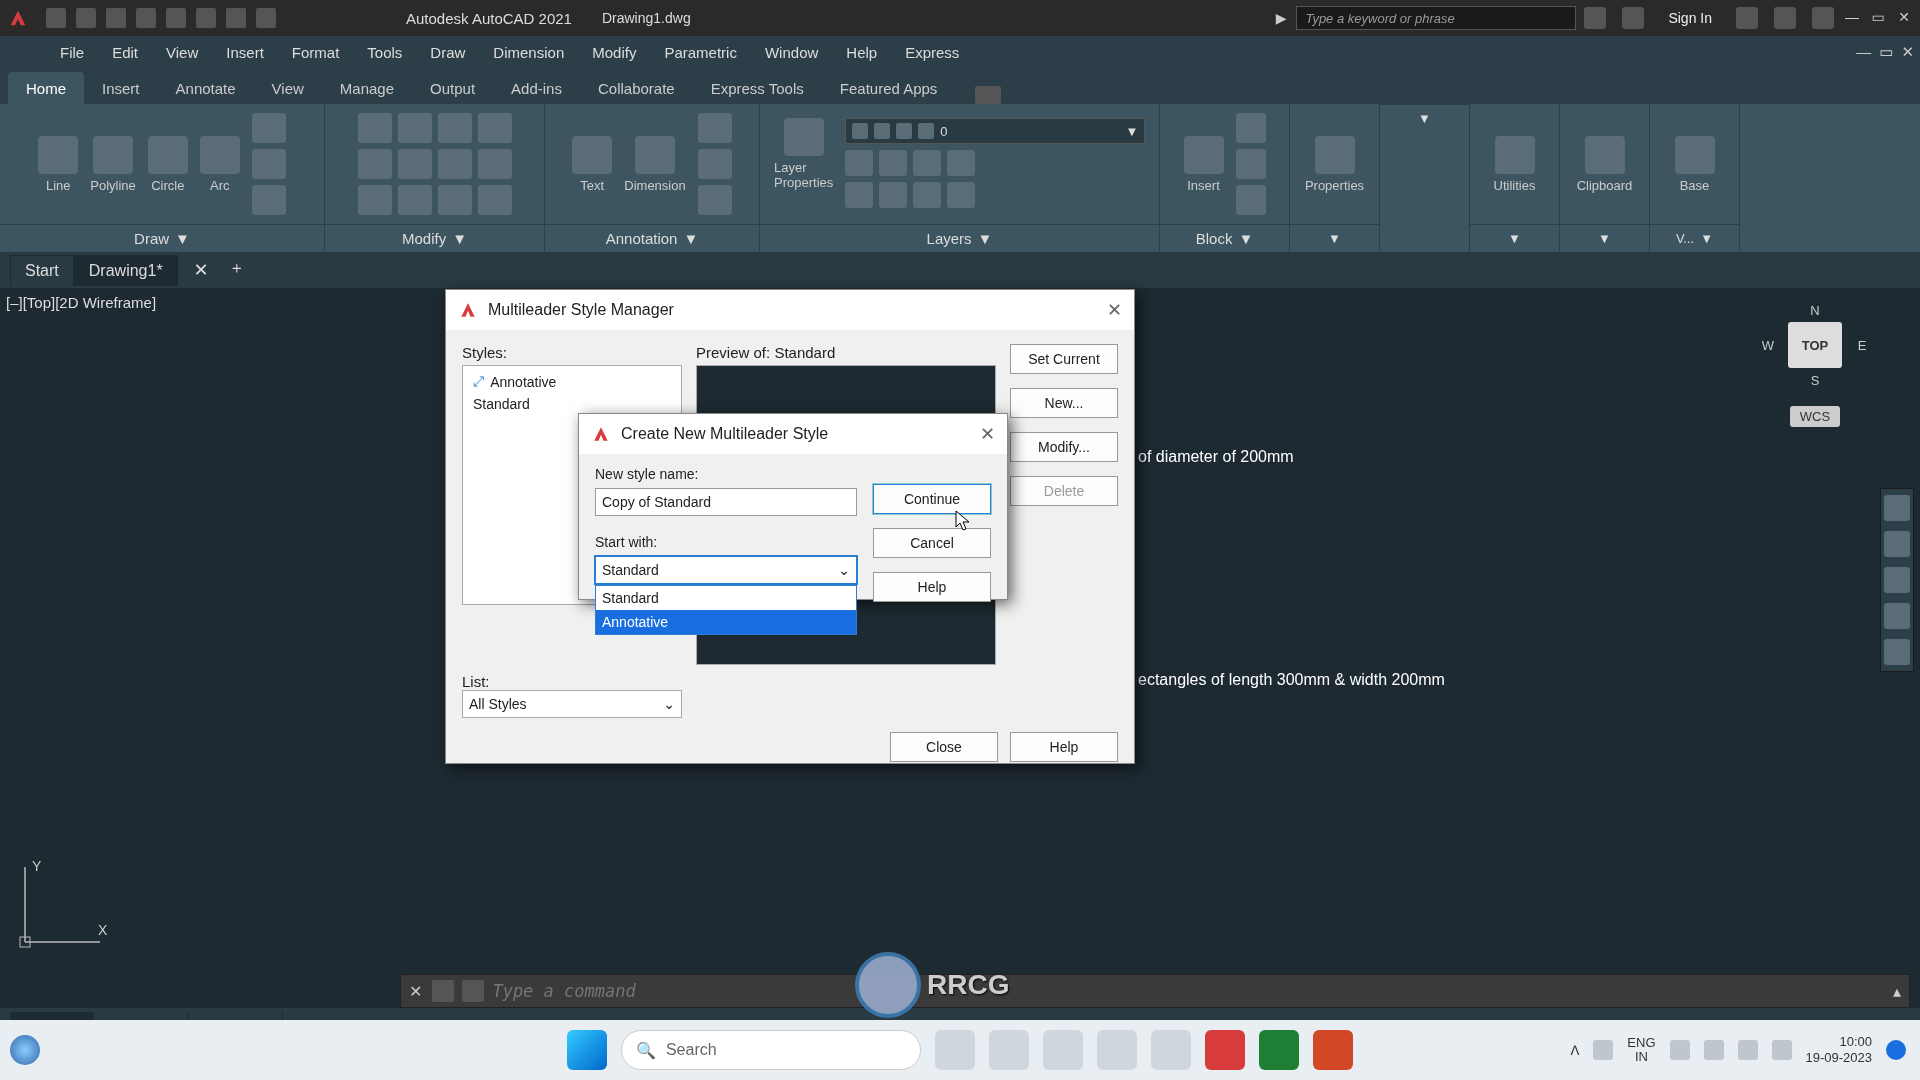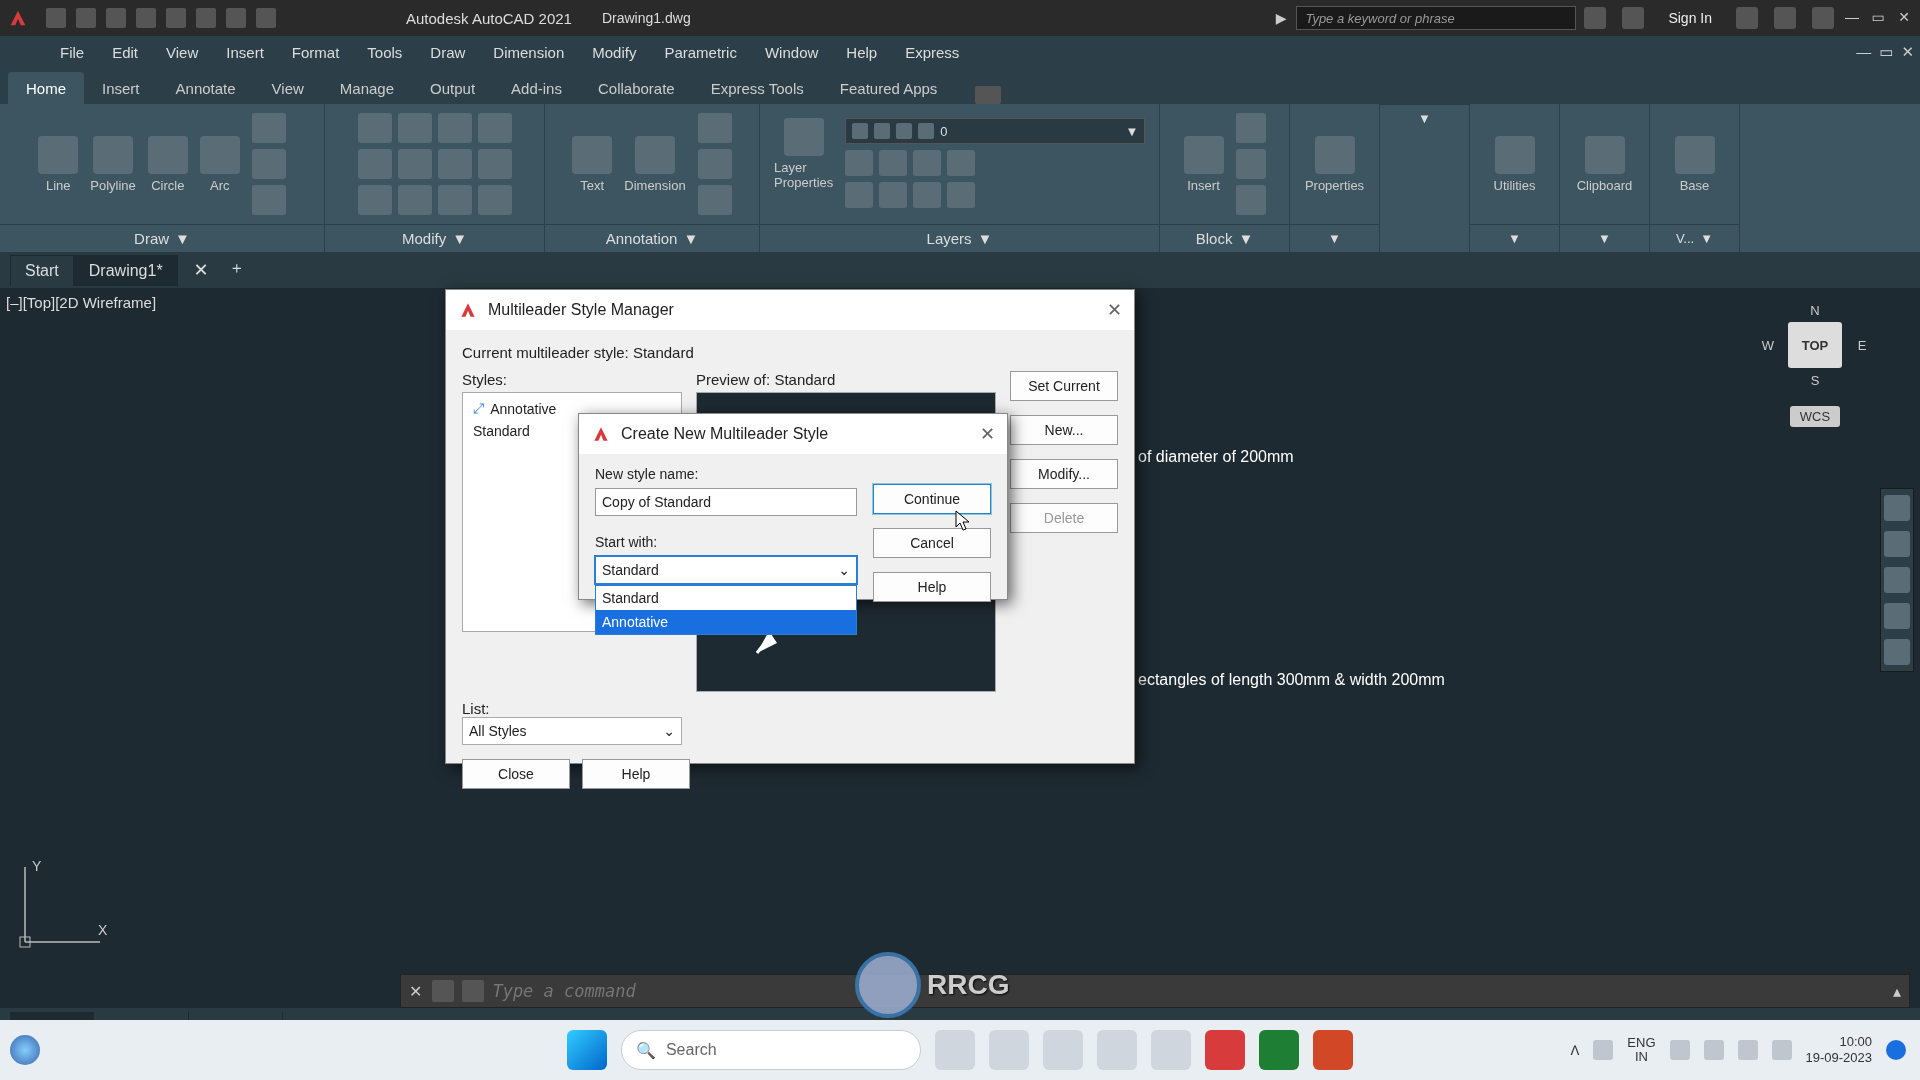--- a/index.html
+++ b/index.html
@@ -432,24 +432,20 @@
 
 <div class="dialog mlsm">
   <div class="dlg-title">
     <svg class="dlg-logo" viewBox="0 0 24 24">
         <path d="M4 20 L12 4 L20 20 L15 20 L12 13 L9 20 Z" fill="#d83b3b"></path>
       </svg>
     <span>Multileader Style Manager</span>
     <span class="dlg-close">✕</span>
   </div>
   <div class="mlsm-body">
-    <div style="margin-bottom:10px">
-      <span>Current multileader style:</span>
-      <span>Standard</span>
-    </div>
     <div style="display:flex;gap:14px">
       <div>
         <div style="margin-bottom:4px">Styles:</div>
         <div class="styles-list">
           <div class="sitem">
               <span class="anno-ico">⤢</span>
               <span>Annotative</span>
             </div>
           <div class="sitem">
               <span>Standard</span>
@@ -475,21 +471,21 @@
         <div class="mlsm-btn disabled">Delete</div>
       </div>
     </div>
     <div style="margin-top:8px">
       <div>List:</div>
       <div class="list-combo">
           <span>All Styles</span>
           <span>⌄</span>
         </div>
     </div>
-    <div style="display:flex;justify-content:flex-start;gap:12px;margin-top:14px">
+    <div style="display:flex;justify-content:flex-end;gap:12px;margin-top:14px">
       <div class="btm-btn">Close</div>
       <div class="btm-btn">Help</div>
     </div>
   </div>
 </div>
 
 <div class="dialog cns">
   <div class="dlg-title">
     <svg class="dlg-logo" viewBox="0 0 24 24">
         <path d="M4 20 L12 4 L20 20 L15 20 L12 13 L9 20 Z" fill="#d83b3b"></path>

